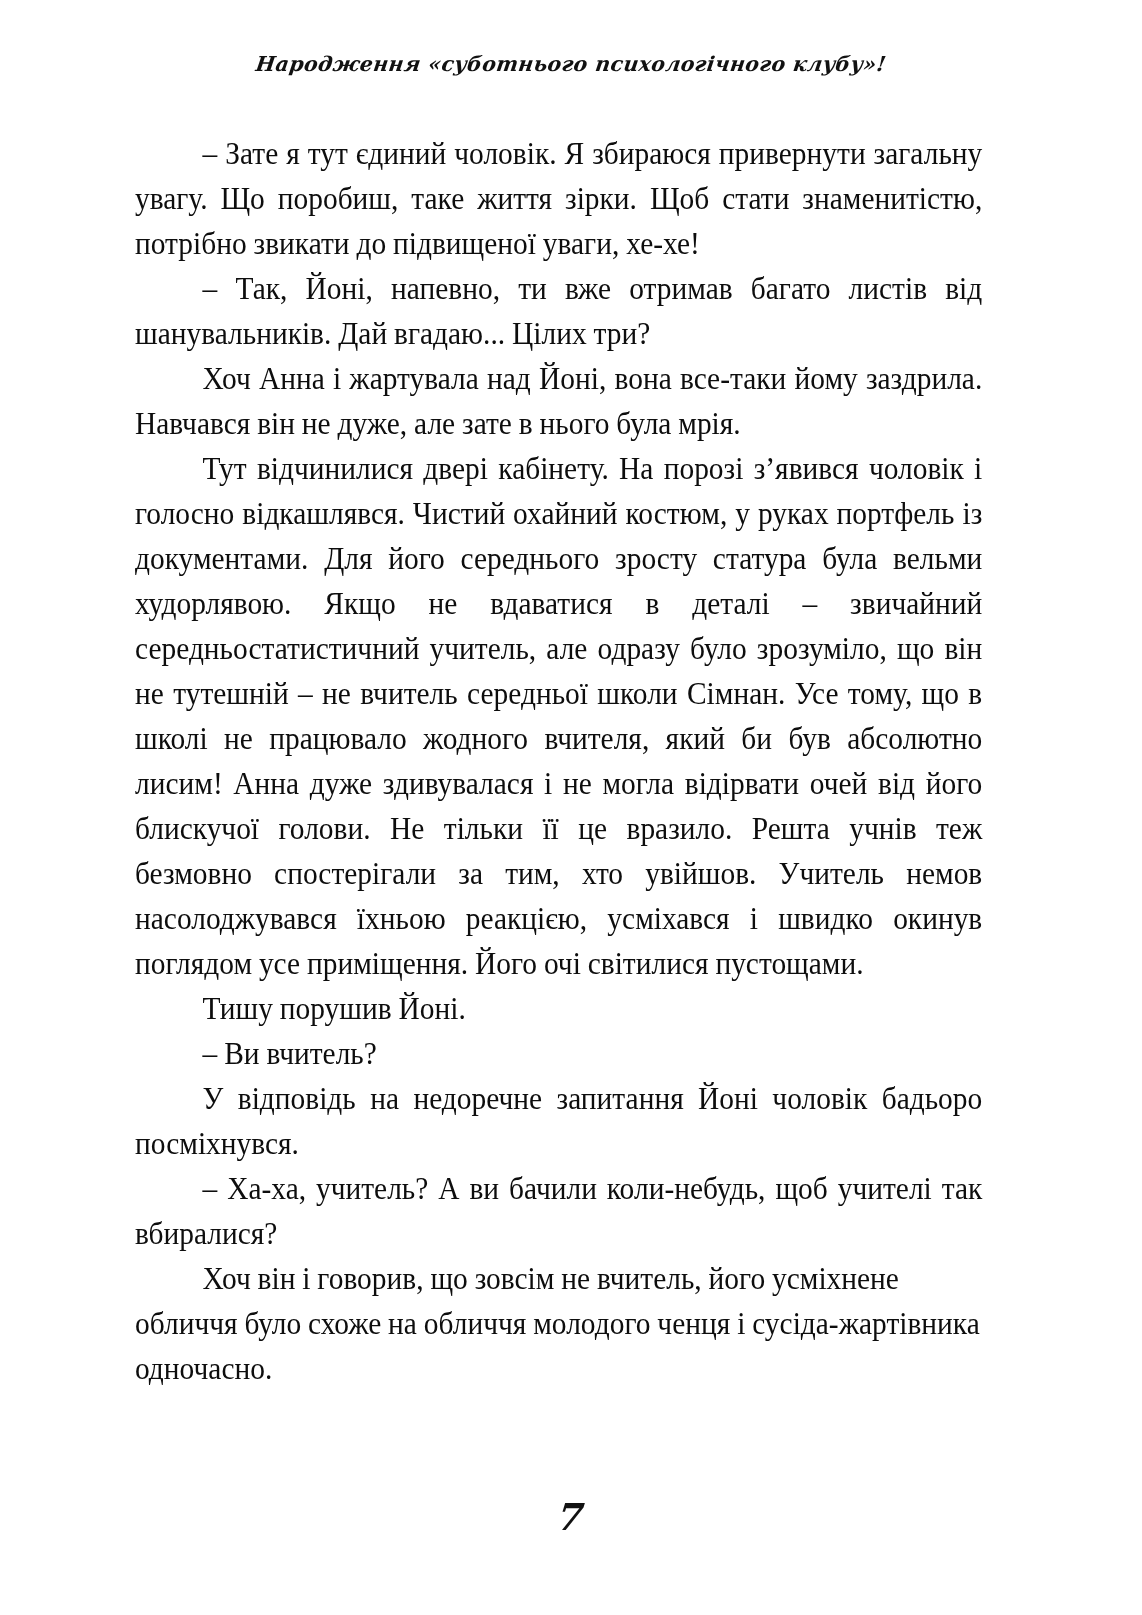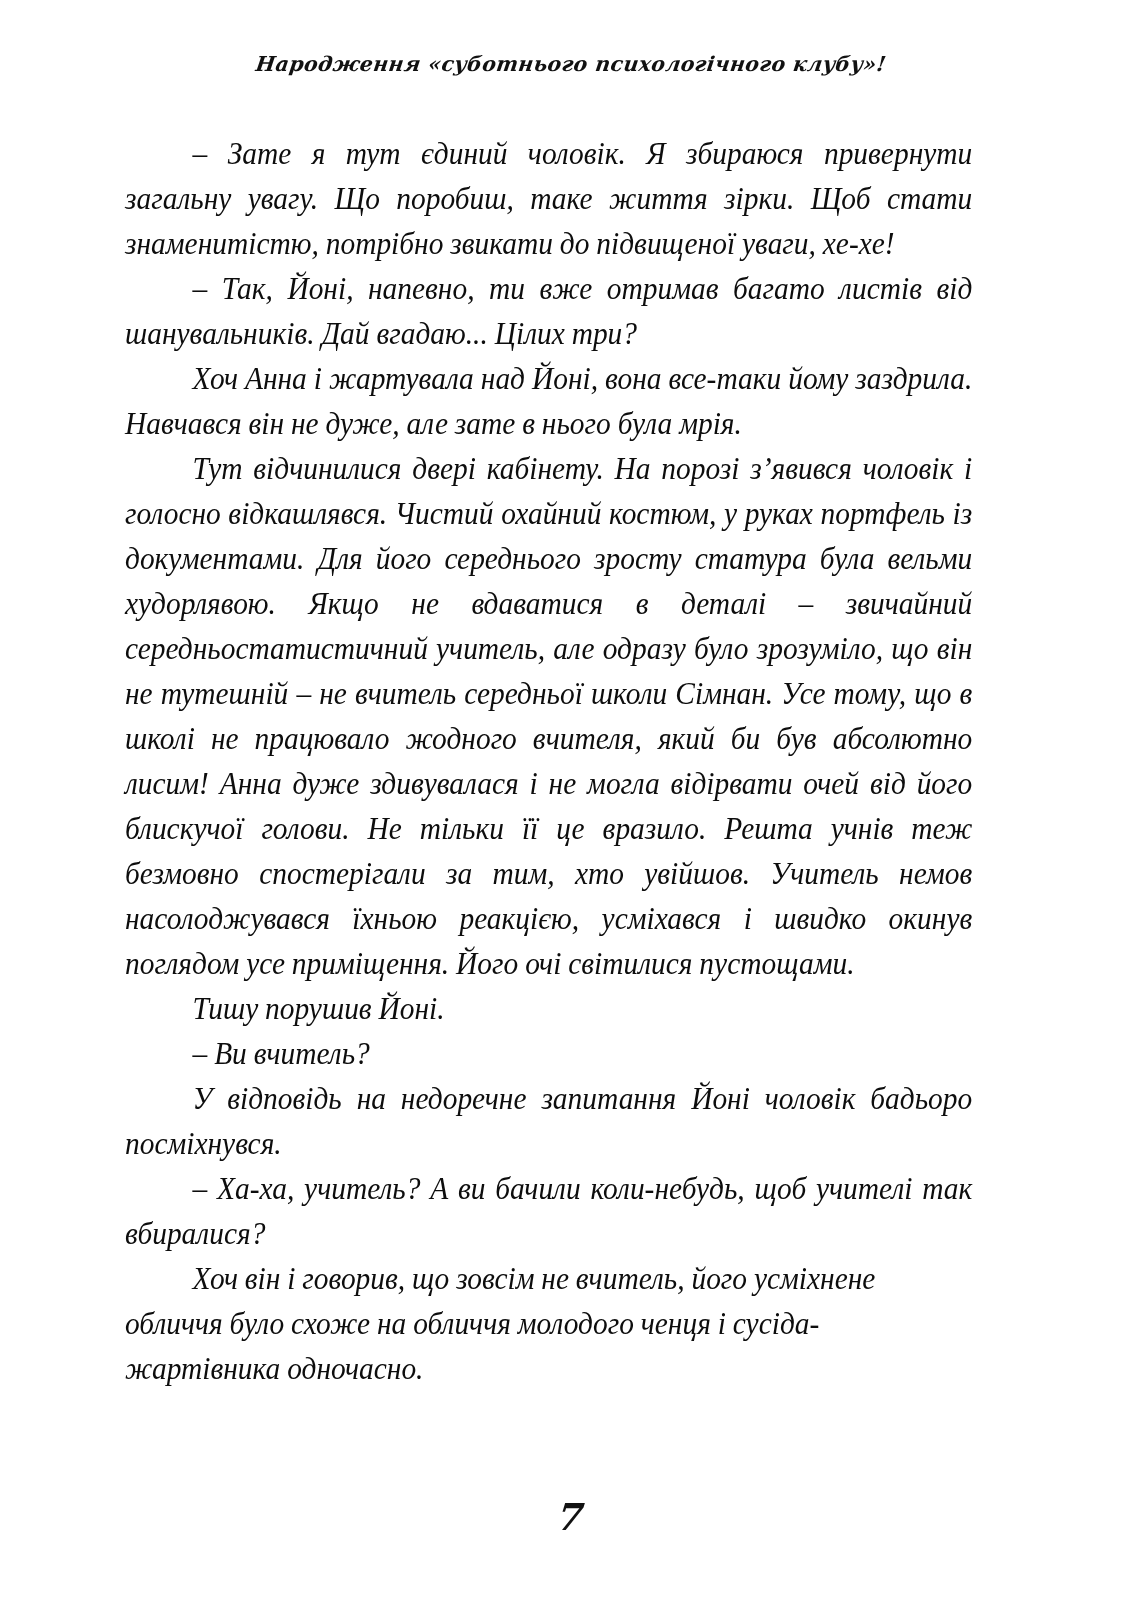--- a/index.html
+++ b/index.html
@@ -31,23 +31,22 @@
     letter-spacing: 0.4px;
     color: #111111;
     transform: skewX(-8deg);
     white-space: nowrap;
   }
 
   
   .text-column {
     position: absolute;
     top: 132px;
-    left: 125px;
+    left: 135px;
     width: 878px;
-    font-style: italic;
   }
 
   .para {
     margin: 0;
     font-family: "Liberation Serif", "DejaVu Serif", serif;
     font-size: 30.5px;
     line-height: 45px;
     color: #0d0d0d;
     text-align: justify;
     text-indent: 70px;

